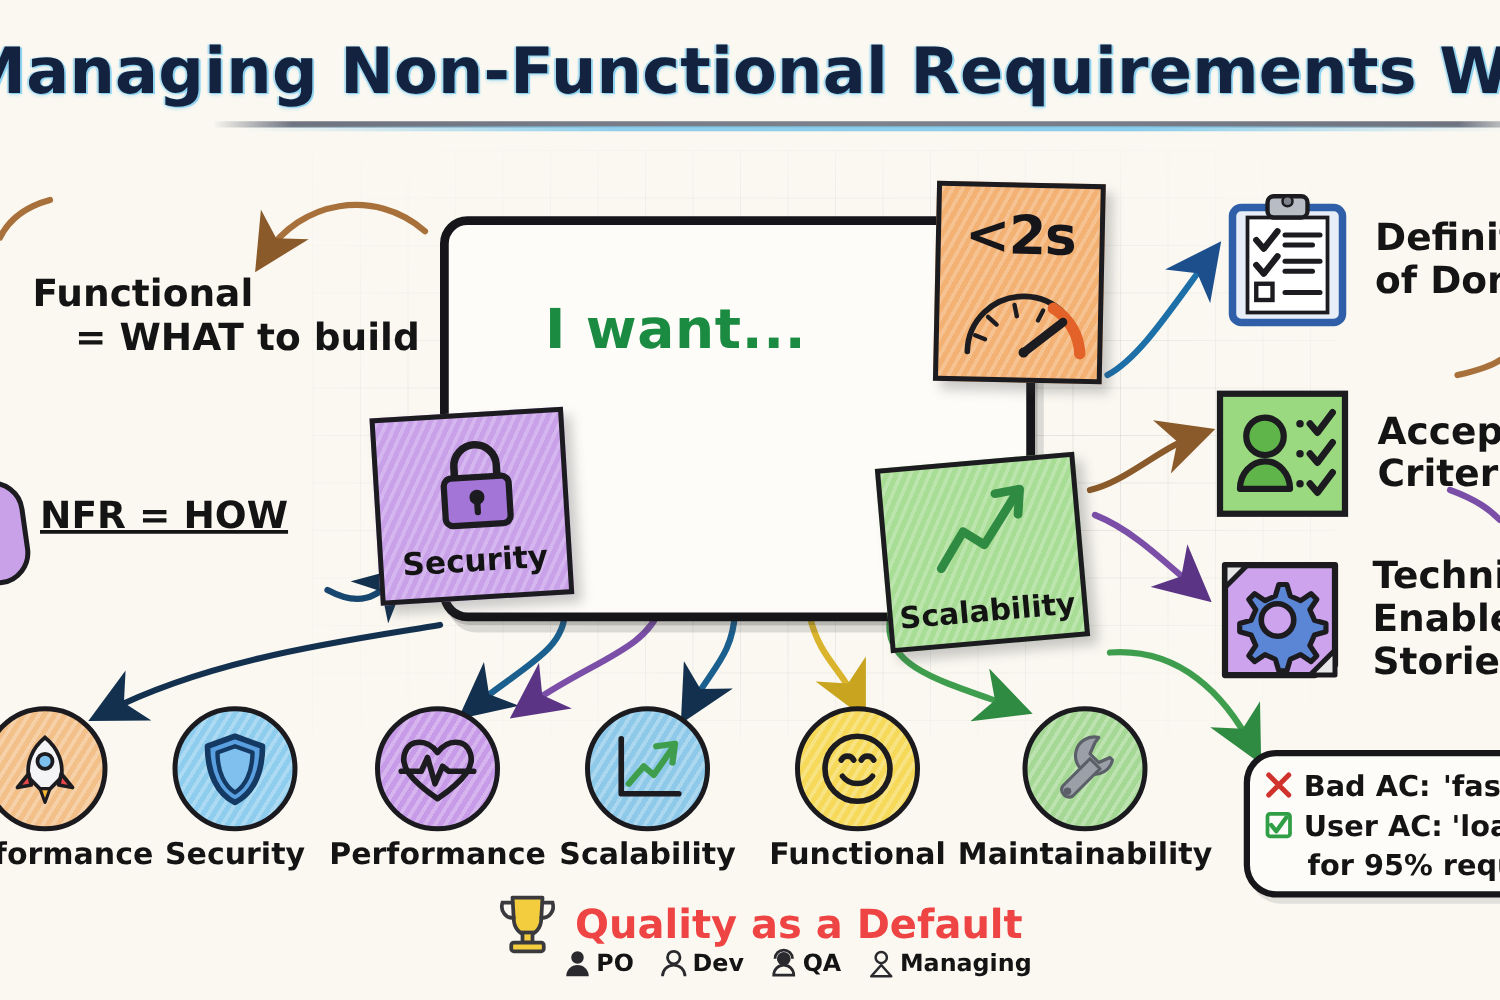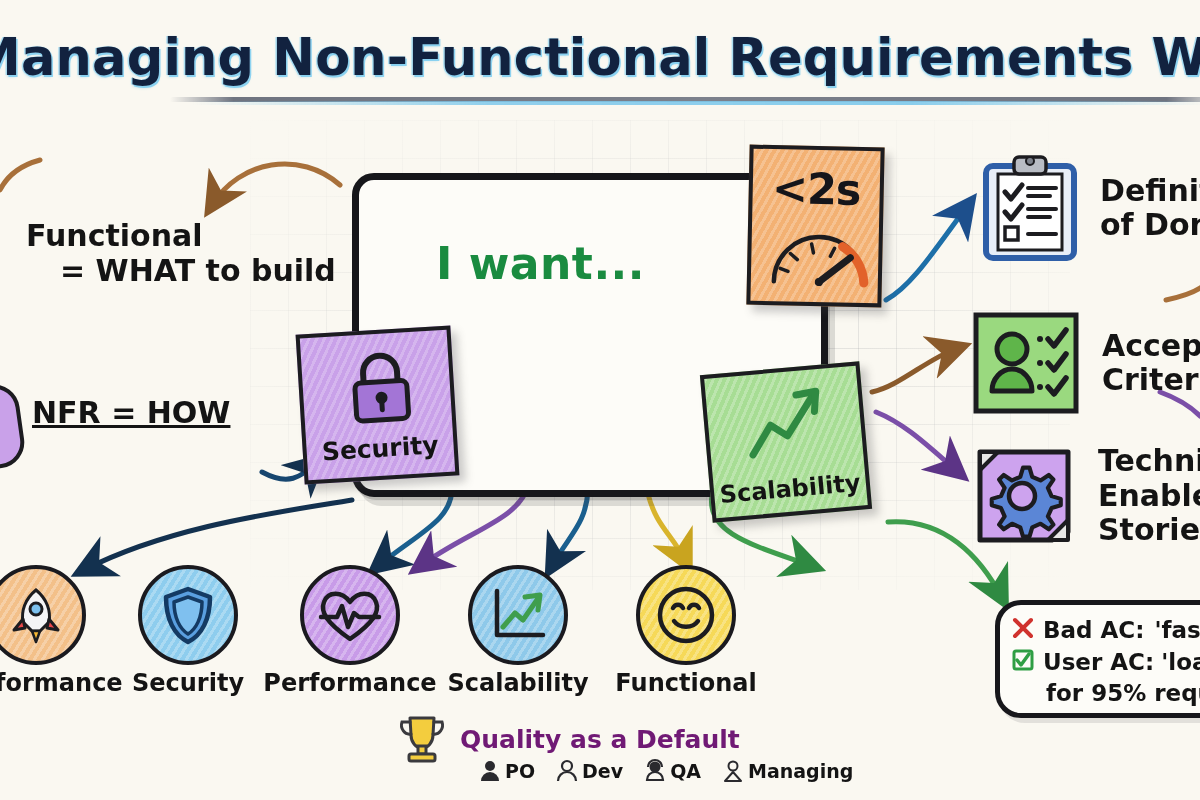--- a/index.html
+++ b/index.html
@@ -221,24 +221,24 @@
             font-family: "DejaVu Sans", sans-serif; }
 
   
   #footer-main {
     position: absolute; left: 396px; top: 713px;
     display: flex; align-items: center;
   }
   #footer-main .f-text {
     margin-left: 12px;
     font-family: "DejaVu Sans", sans-serif;
-    font-weight: 700; font-size: 25px; color: #701a75;
+    font-weight: 700; font-size: 32px; color: #ef4444;
   }
   #roles {
-    position: absolute; left: 480px; top: 760px;
+    position: absolute; left: 452px; top: 760px;
     display: flex; align-items: center; gap: 22px;
   }
   .role { display: flex; align-items: center; gap: 5px; }
   .role .role-label {
     font-family: "DejaVu Sans", sans-serif;
     font-weight: 700; font-size: 19px; color: #141414;
   }
 
   svg { display: block; overflow: visible; }
   .arrows { position: absolute; inset: 0; pointer-events: none; }
@@ -460,20 +460,30 @@
       <svg width="62" height="62" viewBox="0 0 62 62">
         <circle cx="31" cy="31" r="26" fill="none" stroke="#1c1c20" stroke-width="4.5"></circle>
         <path d="M18,24 A6,7 0 0 1 28,24" fill="none" stroke="#1c1c20" stroke-width="4.5" stroke-linecap="round"></path>
         <path d="M34,24 A6,7 0 0 1 44,24" fill="none" stroke="#1c1c20" stroke-width="4.5" stroke-linecap="round"></path>
         <path d="M19,37 A14,12 0 0 0 43,37" fill="none" stroke="#1c1c20" stroke-width="4.5" stroke-linecap="round"></path>
       </svg>
     </div>
     <div class="pill-label">Functional</div>
   </div>
 
+  <div class="pill" style="left:818px; top:565px;">
+    <div class="disc" style="background-color:#a5d895;">
+      <svg width="58" height="58" viewBox="0 0 58 58">
+        <path d="M40,4 A15,15 0 1 0 51,22 L49,20 L40,24 L33,17 L37,8 Z" fill="#9b9fa7" stroke="#5a5f68" stroke-width="2.5" stroke-linejoin="round"></path>
+        <path d="M33,21 L11,43 A6,6 0 0 0 19,51 L41,29 Z" fill="#9b9fa7" stroke="#5a5f68" stroke-width="2.5" stroke-linejoin="round"></path>
+        <circle cx="15" cy="47" r="3" fill="#5a5f68"></circle>
+      </svg>
+    </div>
+    <div class="pill-label">Maintainability</div>
+  </div>
 
   <div id="ac-box">
     <div class="ac-line">
       <span class="mark">
         <svg width="22" height="22" viewBox="0 0 22 22">
           <path d="M3,3 L19,19 M19,3 L3,19" stroke="#d0322e" stroke-width="4" stroke-linecap="round"></path>
         </svg>
       </span>
       <span>Bad AC:</span>
       <span style="margin-left:10px;">'fast</span>

